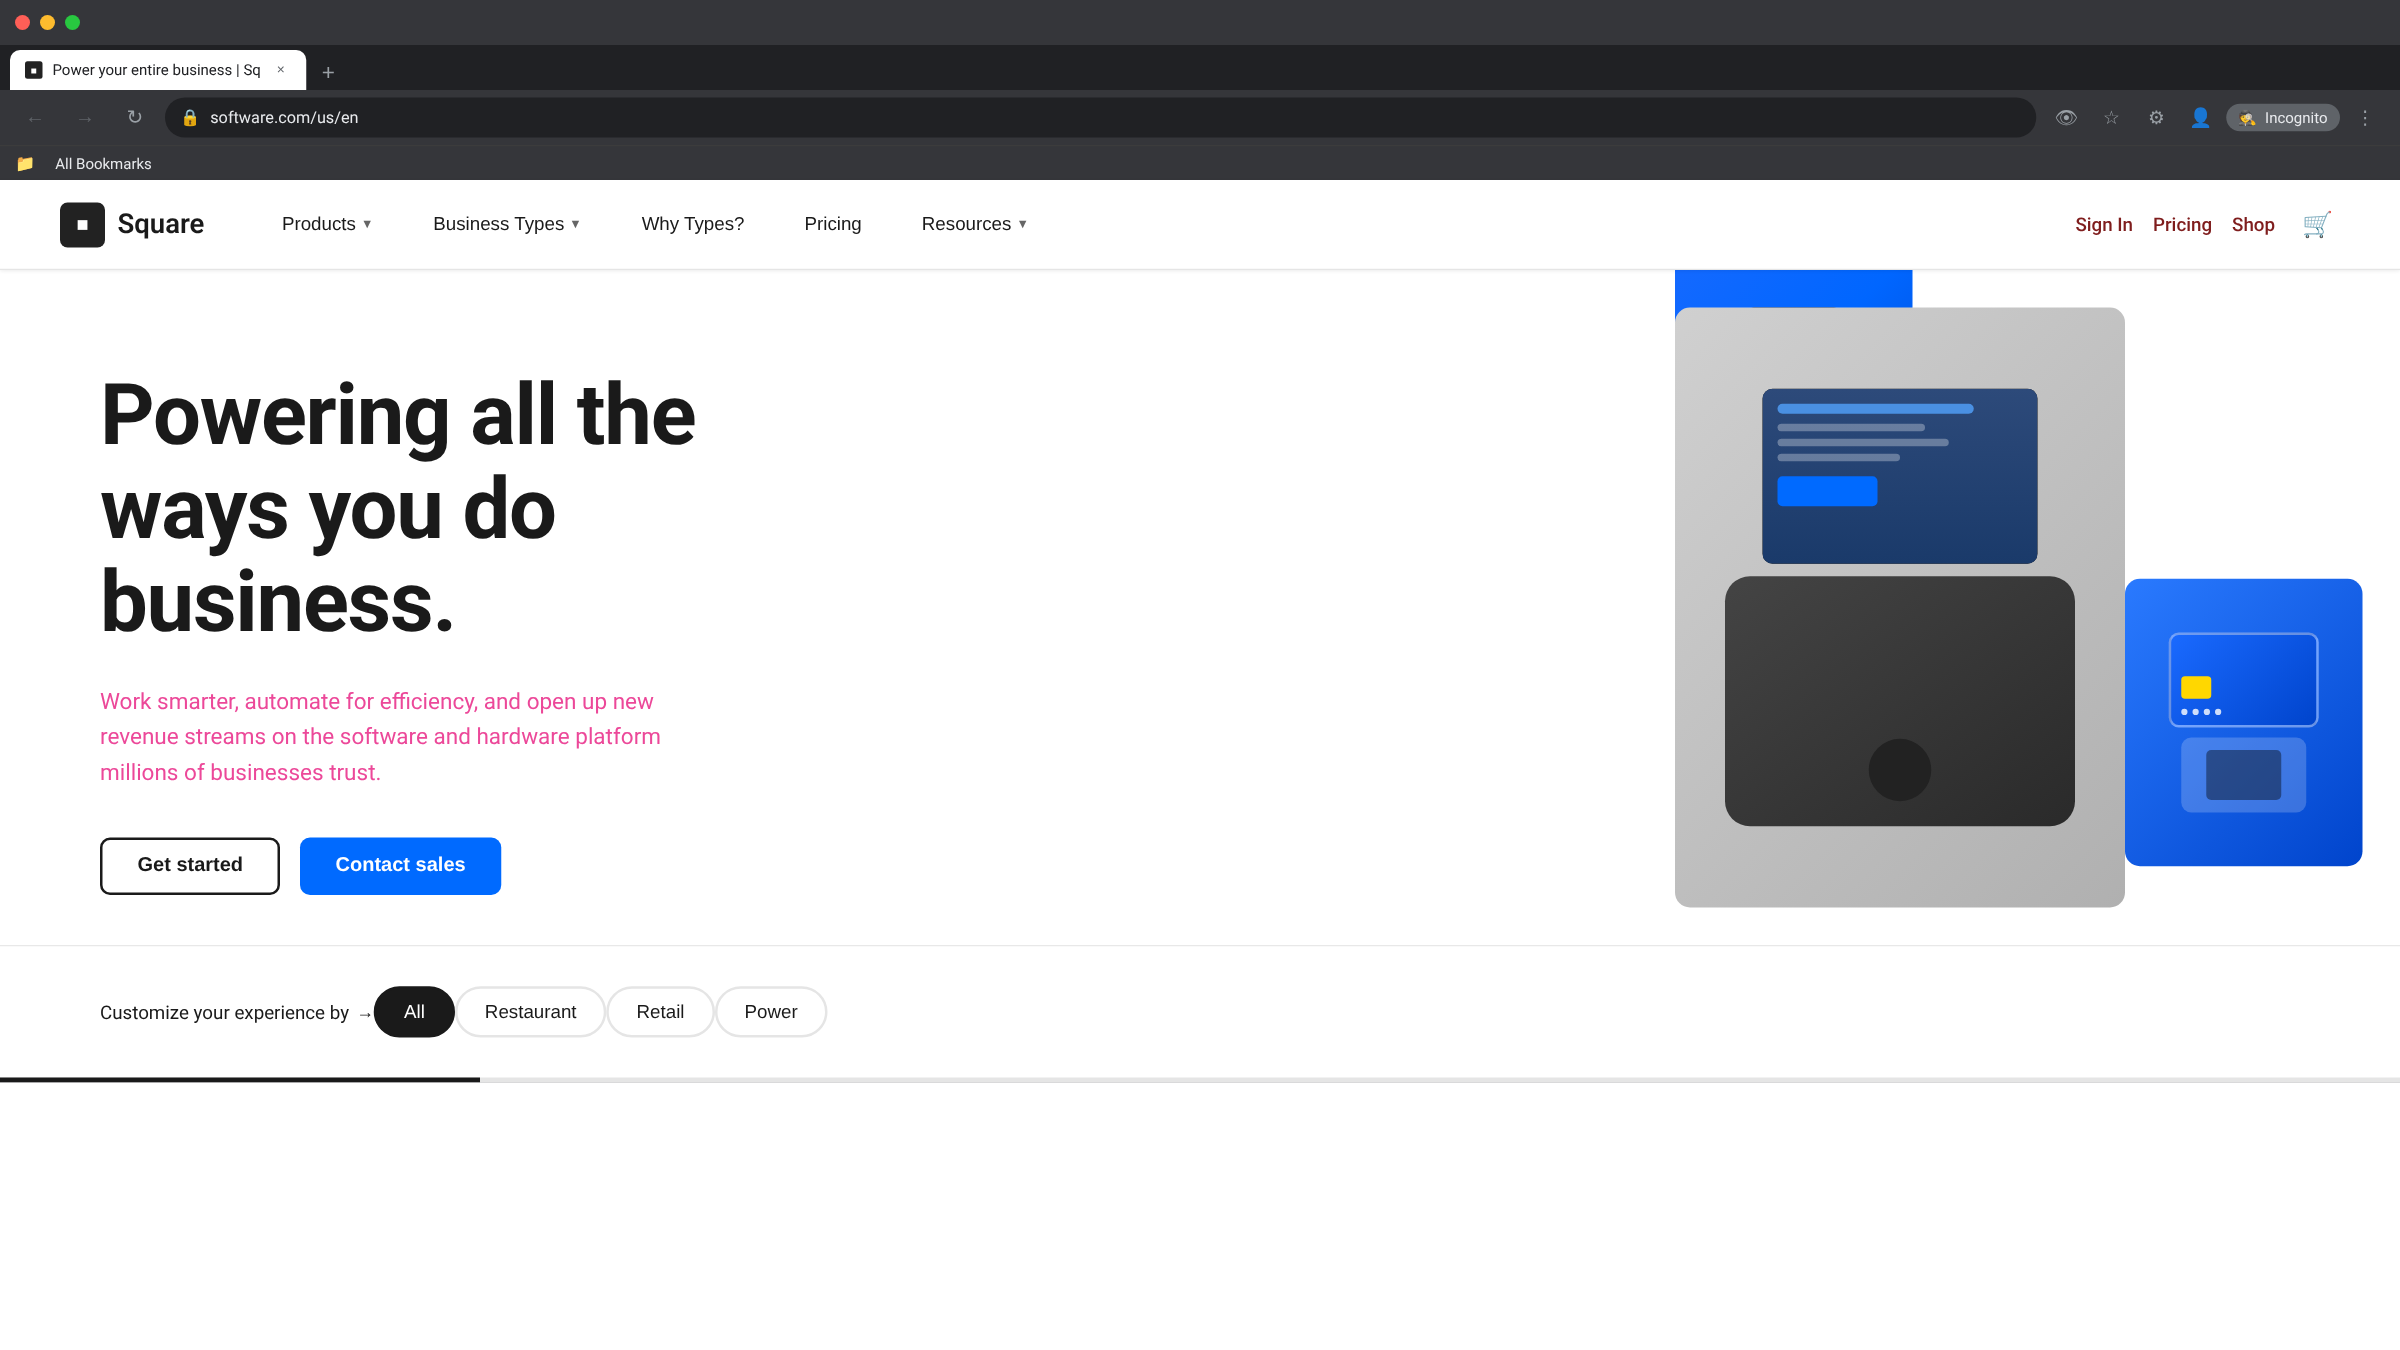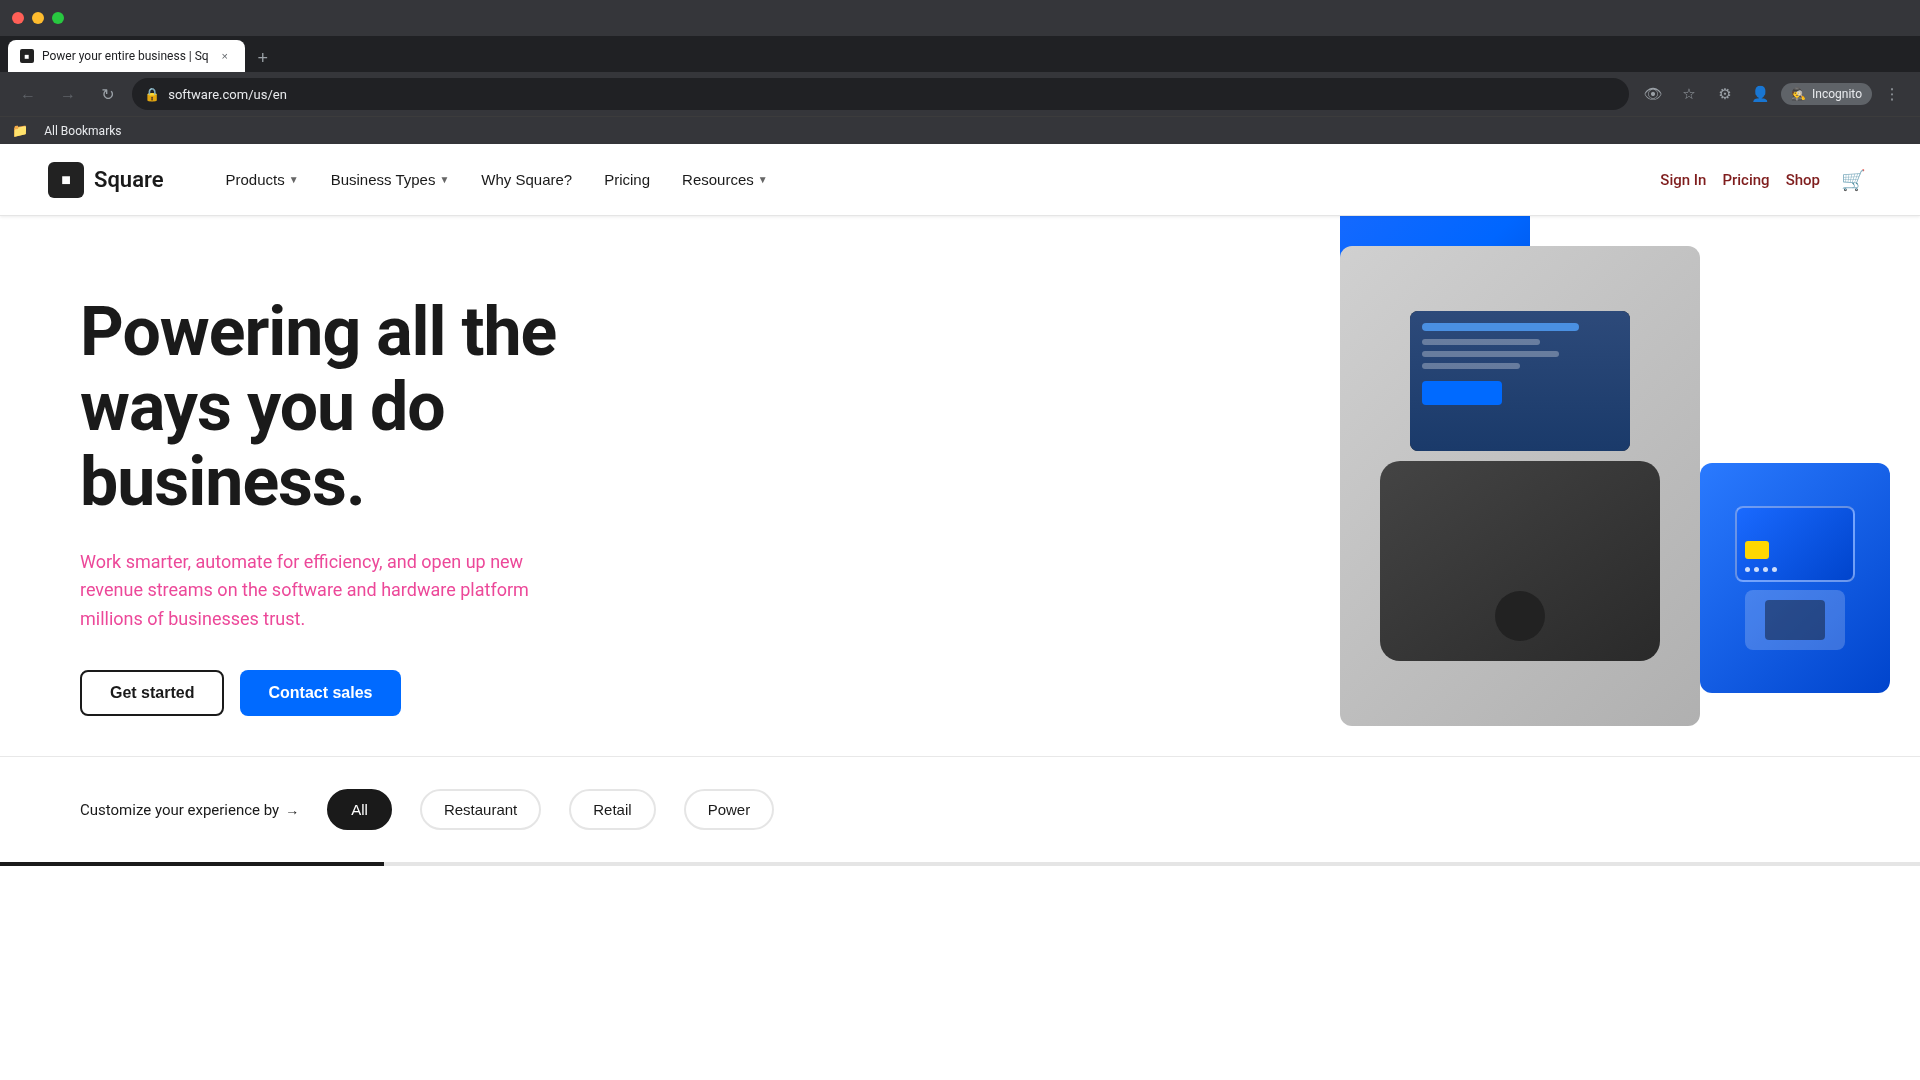--- a/index.html
+++ b/index.html
@@ -258,21 +258,21 @@
     }
 
     .logo-text {
       font-size: 22px;
       font-weight: 600;
       color: #1a1a1a;
     }
 
     .nav-links {
       display: flex;
-      gap: 4px;
+      gap: 20px;
       flex: 1;
     }
 
     .nav-link {
       display: flex;
       align-items: center;
       gap: 4px;
       padding: 8px 14px;
       color: #1a1a1a;
       font-size: 15px;
@@ -569,21 +569,21 @@
       font-size: 16px;
       font-weight: bold;
     }
 
     
     .category-bar {
       padding: 32px 80px;
       border-top: 1px solid #e8e8e8;
       display: flex;
       align-items: center;
-      gap: 28px;
+      gap: 0;
     }
 
     .category-label {
       font-size: 15px;
       color: #1a1a1a;
       font-weight: 400;
       display: flex;
       align-items: center;
       gap: 6px;
       white-space: nowrap;
@@ -689,21 +689,21 @@
       <div class="nav-links">
         <button class="nav-link">
           <span>Products</span>
           <span class="nav-chevron">▼</span>
         </button>
         <button class="nav-link">
           <span>Business Types</span>
           <span class="nav-chevron">▼</span>
         </button>
         <button class="nav-link">
-          <span>Why Square?</span>
+          <span>Why Types?</span>
         </button>
         <button class="nav-link">
           <span>Pricing</span>
         </button>
         <button class="nav-link">
           <span>Resources</span>
           <span class="nav-chevron">▼</span>
         </button>
       </div>
 

